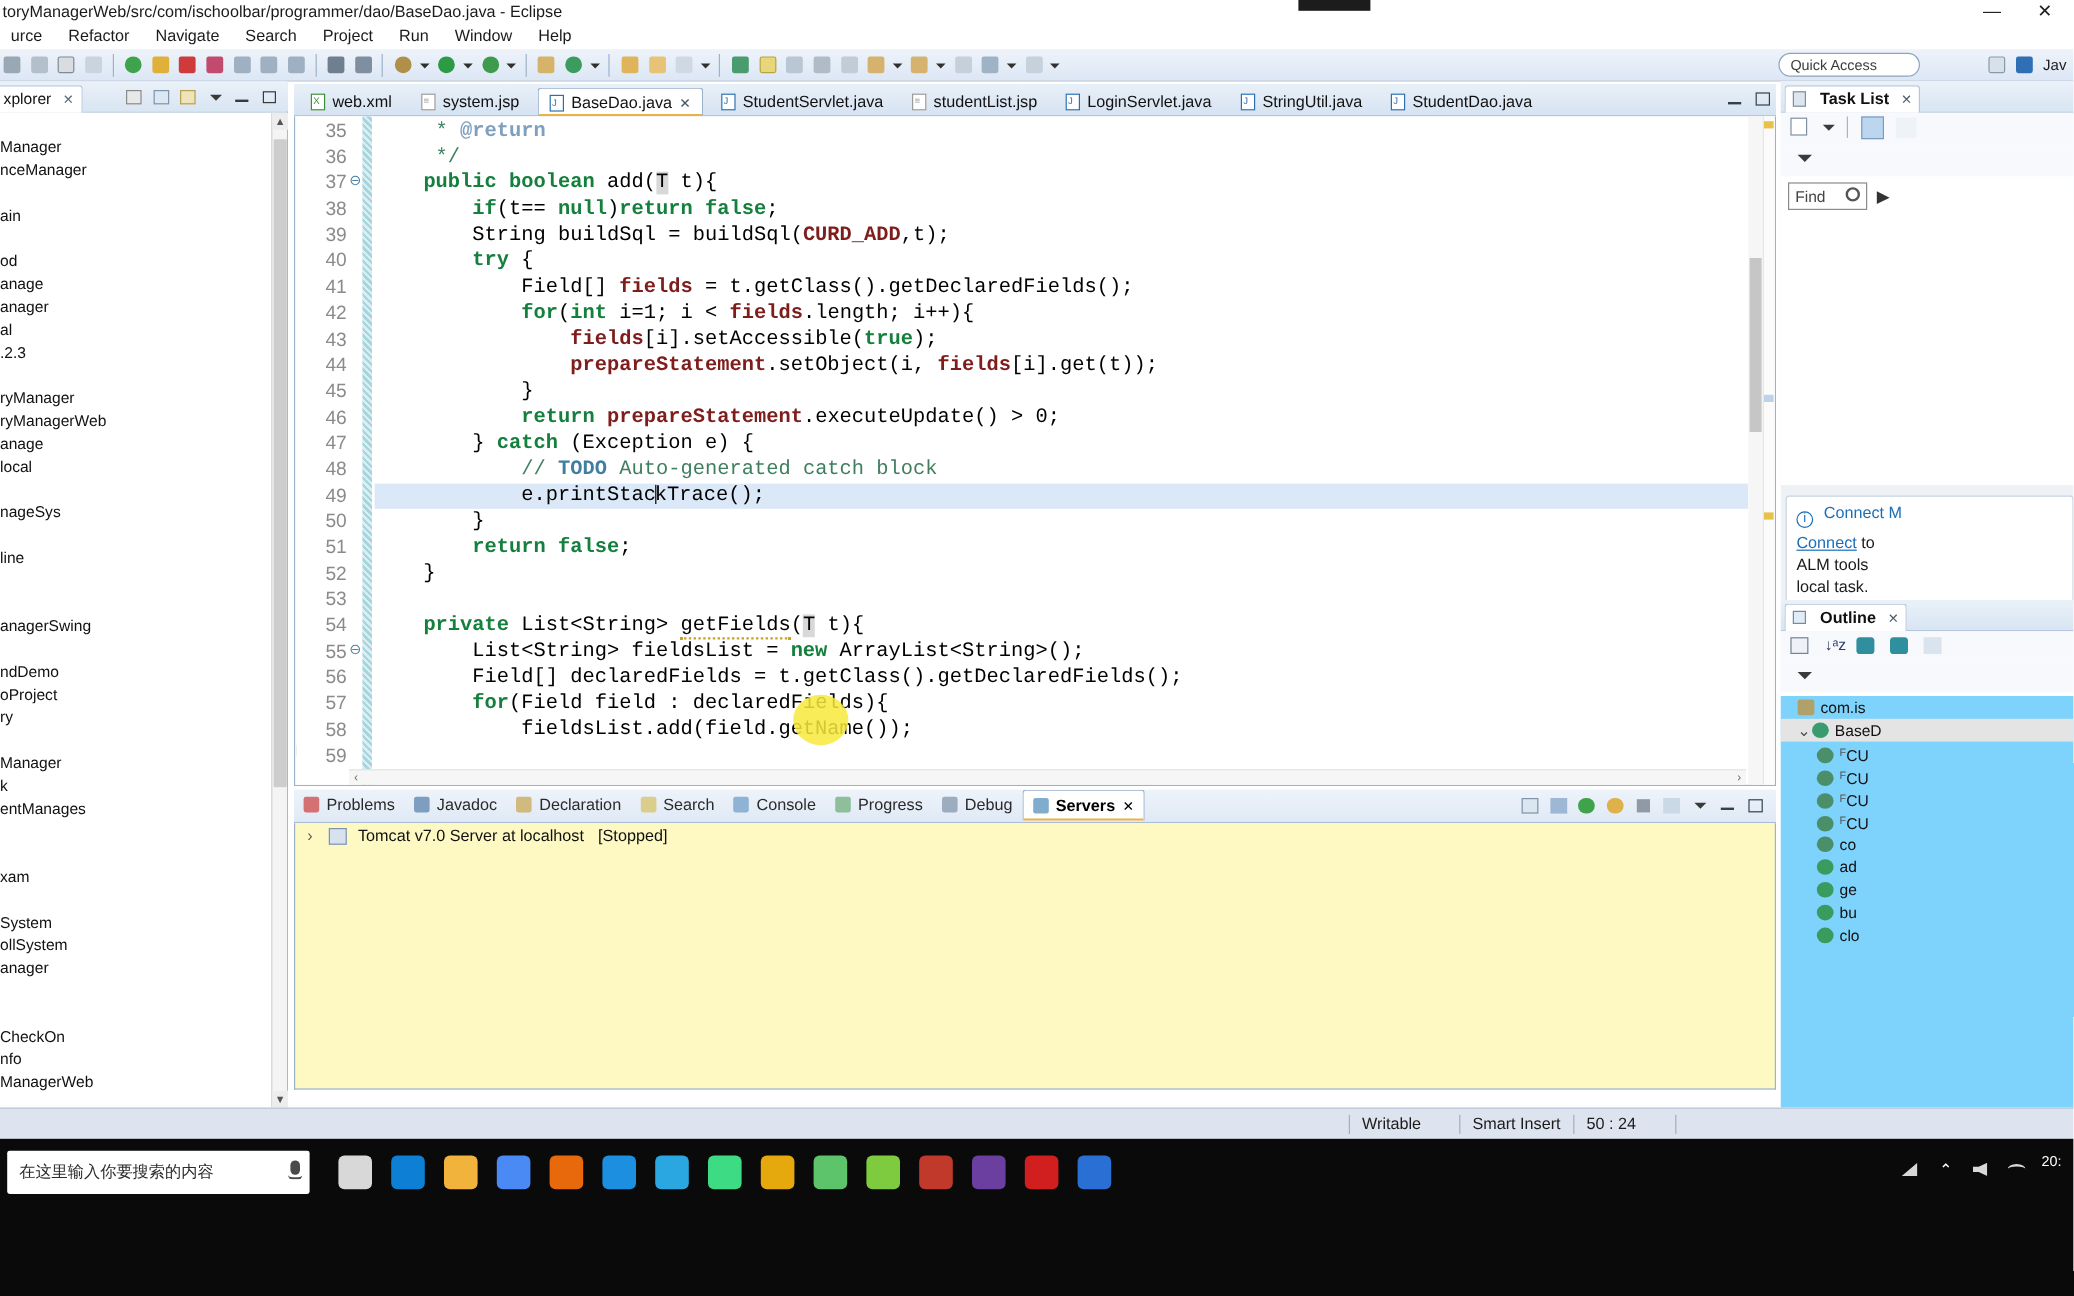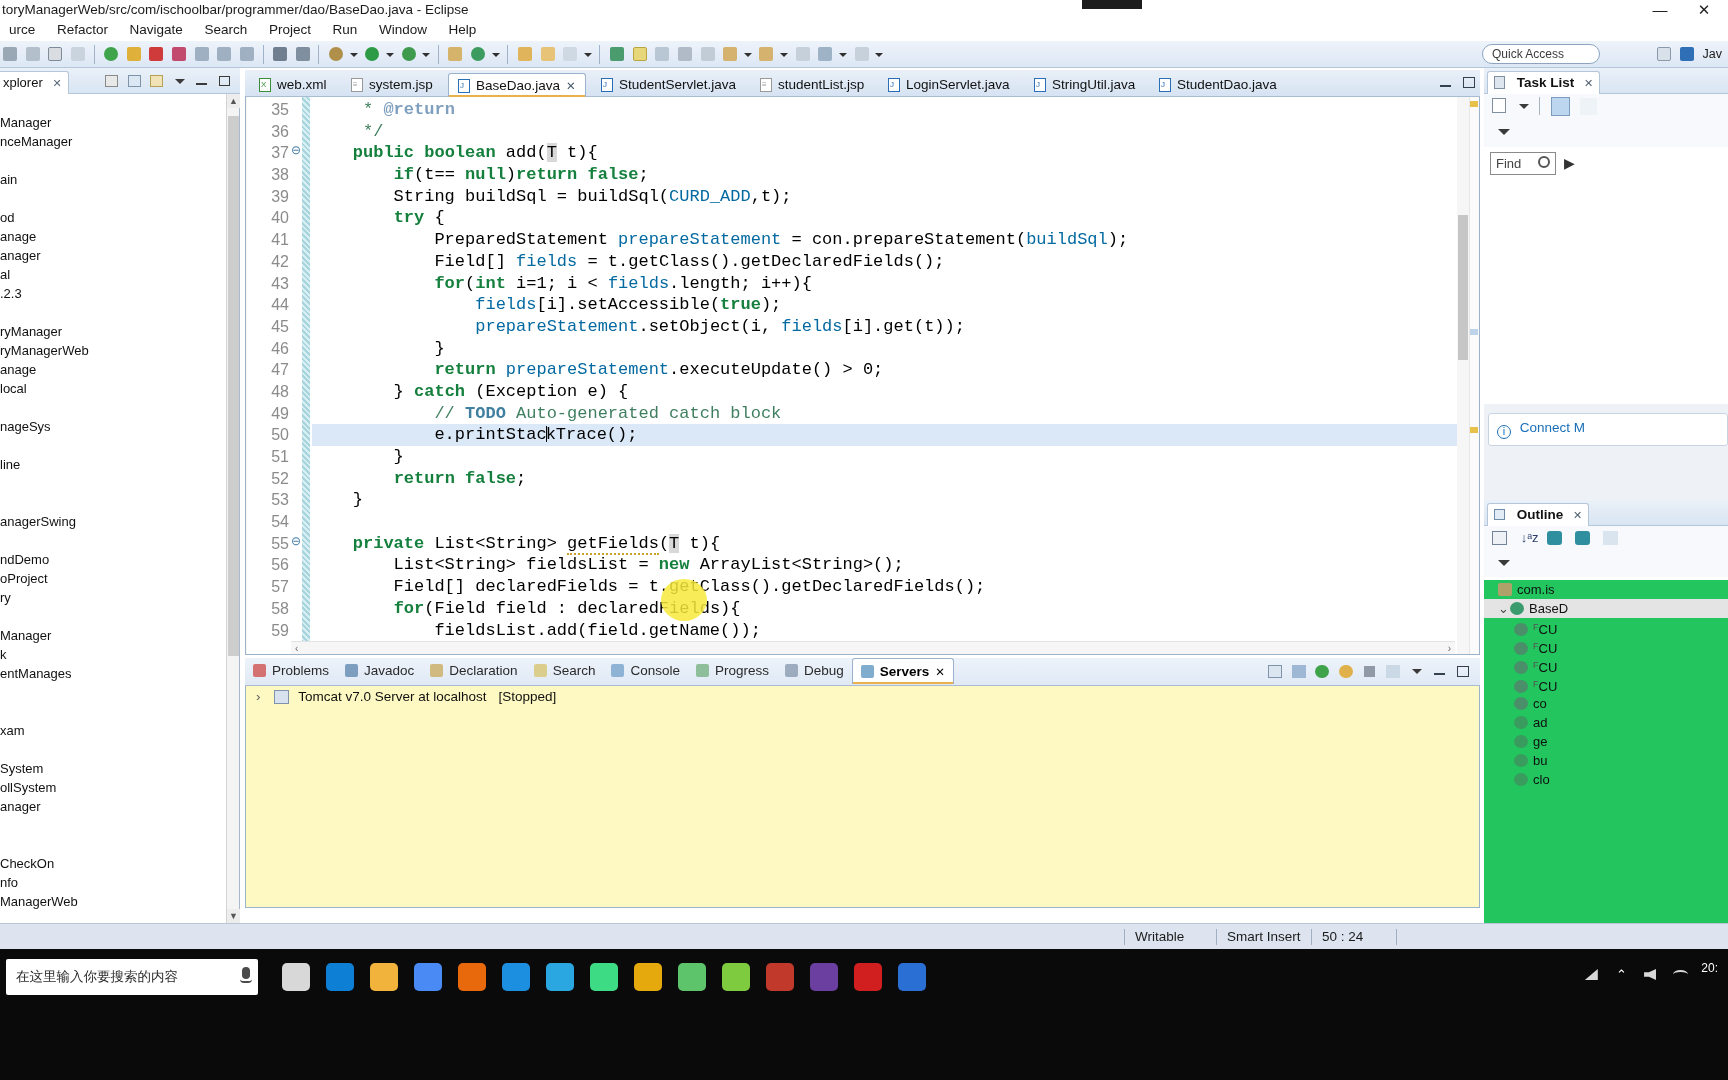--- a/index.html
+++ b/index.html
@@ -187,21 +187,21 @@
   }
   .cline {
     height: 21.7px; line-height: 21.7px; font-size: 17px;
     font-family: "Liberation Mono", monospace; color: #000; white-space: pre;
   }
   .cline.hl { background: #dbe8f7; }
   .kw { color: #15803d; font-weight: bold; }
   .cm { color: #3f7f5f; }
   .tag { color: #7f9fbf; font-weight: bold; text-align: right; }
   .todo { color: #3f7f9f; font-weight: bold; }
-  .cst { color: #0369a1; }
+  .cst { color: #7f1d1d; font-weight: bold; }
   .tparam { background: #d8d8d8; }
   .warnu { border-bottom: 2px dotted #c9a227; }
   .caret {
     display: inline-block; width: 1px; height: 16px; background: #000;
     vertical-align: -3px; margin: 0 -1px;
   }
   .ed-vscroll {
     position: absolute; right: 10px; top: 0; width: 12px; height: 100%;
     background: #f6f6f6;
   }
@@ -565,21 +565,20 @@
           <div class="lineno" style="text-align: left; color: rgb(74, 127, 168); font-size: 12px;"></div>
         </div>
       <div class="changebar"></div>
       <div class="code" id="editor-code">
           <div class="cline">     <span class="cm">* </span><span class="tag">@return</span></div>
           <div class="cline">     <span class="cm">*/</span></div>
           <div class="cline">    <span class="kw">public boolean</span> add(<span class="tparam">T</span> t){</div>
           <div class="cline">        <span class="kw">if</span>(t== <span class="kw">null</span>)<span class="kw">return false</span>;</div>
           <div class="cline">        String buildSql = buildSql(<span class="cst">CURD_ADD</span>,t);</div>
           <div class="cline">        <span class="kw">try</span> {</div>
-          <div class="cline">            PreparedStatement <span class="cst">prepareStatement</span> = con.prepareStatement(<span class="cst">buildSql</span>);</div>
           <div class="cline">            Field[] <span class="cst">fields</span> = t.getClass().getDeclaredFields();</div>
           <div class="cline">            <span class="kw">for</span>(<span class="kw">int</span> i=1; i &lt; <span class="cst">fields</span>.length; i++){</div>
           <div class="cline">                <span class="cst">fields</span>[i].setAccessible(<span class="kw">true</span>);</div>
           <div class="cline">                <span class="cst">prepareStatement</span>.setObject(i, <span class="cst">fields</span>[i].get(t));</div>
           <div class="cline">            }</div>
           <div class="cline">            <span class="kw">return</span> <span class="cst">prepareStatement</span>.executeUpdate() &gt; 0;</div>
           <div class="cline">        } <span class="kw">catch</span> (Exception e) {</div>
           <div class="cline">            <span class="cm">// </span><span class="todo">TODO</span><span class="cm"> Auto-generated catch block</span></div>
           <div class="cline hl">            e.printStac<span class="caret"></span>kTrace();</div>
           <div class="cline">        }</div>
@@ -658,41 +657,46 @@
       </div>
       <div style="position:absolute;left:80px;top:87px;font-size:14px;color:#333">▶</div>
       <div style="position:absolute;left:0;top:112px;width:244px;height:224px;background:#fff"></div>
     </div>
 
     <div class="connect-box" style="top:345px;">
       <div class="connect-title">
         <span style="display:inline-block;width:14px;height:14px;border:1.5px solid #1b6fb8;border-radius:50%;vertical-align:-3px;margin-right:5px;text-align:center;line-height:11px;font-size:11px">i</span>
         <span>Connect M</span>
       </div>
+      <div class="connect-body" style="padding-top:4px">
+        <div><a href="#">Connect</a><span> to</span></div>
+        <div>ALM tools</div>
+        <div>local task.</div>
+      </div>
     </div>
 
     <div class="rp-view" style="top:432px; height:423px;">
       <div class="rp-tabrow">
         <div class="rp-tab">
           <span class="ic"><span style="position:absolute;left:0;top:1px;width:11px;height:11px;background:#e2ecf6;border:1px solid #6f8ca8"></span></span>
           <span>Outline</span>
           <span class="x">✕</span>
         </div>
       </div>
       <div class="rp-toolrow">
         <span class="ti"><span style="position:absolute;left:4px;top:5px;width:15px;height:14px;background:#eef2f6;border:1px solid #73839a"></span></span>
         <span class="ti"><span style="position:absolute;left:5px;top:5px;font-size:13px;color:#2b3d6b;line-height:14px">↓ᵃz</span></span>
         <span class="ti"><span style="position:absolute;left:4px;top:5px;width:15px;height:14px;background:#2f8f9f;border-radius:3px"></span></span>
         <span class="ti"><span style="position:absolute;left:4px;top:5px;width:15px;height:14px;background:#2f8f9f;border-radius:3px"></span></span>
         <span class="ti"><span style="position:absolute;left:4px;top:5px;width:15px;height:14px;background:#d9e4ef"></span></span>
       </div>
       <div style="position:absolute;left:0;top:53px;width:244px;height:24px;background:#f7f9fc">
         <span style="position:absolute;left:14px;top:7px;border-left:6px solid transparent;border-right:6px solid transparent;border-top:6px solid #3a3a3a"></span>
       </div>
-      <div id="outline-tree" style="position:absolute;left:0;top:80px;width:244px;height:343px;background:#22c55e">
+      <div id="outline-tree" style="position:absolute;left:0;top:80px;width:244px;height:343px;background:#7dd3fc">
           <div class="out-item" style="padding-left: 14px;"><span style="display:inline-block;width:14px;height:13px;background:#b0a06a;border-radius:2px;vertical-align:-2px;margin-right:5px"></span><span>com.is</span></div>
           <div class="out-item sel" style="padding-left: 14px;"><span style="display:inline-block;width:12px;color:#4a4a4a">⌄</span><span style="display:inline-block;width:14px;height:13px;background:#3a9b6e;border-radius:50%;vertical-align:-2px;margin-right:5px"></span><span>BaseD</span></div>
           <div class="out-item" style="padding-left: 30px;"><span style="display:inline-block;width:14px;height:13px;background:#4a8f6a;border-radius:50%;vertical-align:-2px;margin-right:5px"></span><span style="font-size:9px;color:#555;vertical-align:4px">F</span><span>CU</span></div>
           <div class="out-item" style="padding-left: 30px;"><span style="display:inline-block;width:14px;height:13px;background:#4a8f6a;border-radius:50%;vertical-align:-2px;margin-right:5px"></span><span style="font-size:9px;color:#555;vertical-align:4px">F</span><span>CU</span></div>
           <div class="out-item" style="padding-left: 30px;"><span style="display:inline-block;width:14px;height:13px;background:#4a8f6a;border-radius:50%;vertical-align:-2px;margin-right:5px"></span><span style="font-size:9px;color:#555;vertical-align:4px">F</span><span>CU</span></div>
           <div class="out-item" style="padding-left: 30px;"><span style="display:inline-block;width:14px;height:13px;background:#4a8f6a;border-radius:50%;vertical-align:-2px;margin-right:5px"></span><span style="font-size:9px;color:#555;vertical-align:4px">F</span><span>CU</span></div>
           <div class="out-item" style="padding-left: 30px;"><span style="display:inline-block;width:14px;height:13px;background:#4a8f6a;border-radius:50%;vertical-align:-2px;margin-right:5px"></span><span>co</span></div>
           <div class="out-item" style="padding-left: 30px;"><span style="display:inline-block;width:14px;height:13px;background:#3a9b5e;border-radius:50%;vertical-align:-2px;margin-right:5px"></span><span>ad</span></div>
           <div class="out-item" style="padding-left: 30px;"><span style="display:inline-block;width:14px;height:13px;background:#3a9b5e;border-radius:50%;vertical-align:-2px;margin-right:5px"></span><span>ge</span></div>
           <div class="out-item" style="padding-left: 30px;"><span style="display:inline-block;width:14px;height:13px;background:#3a9b5e;border-radius:50%;vertical-align:-2px;margin-right:5px"></span><span>bu</span></div>

